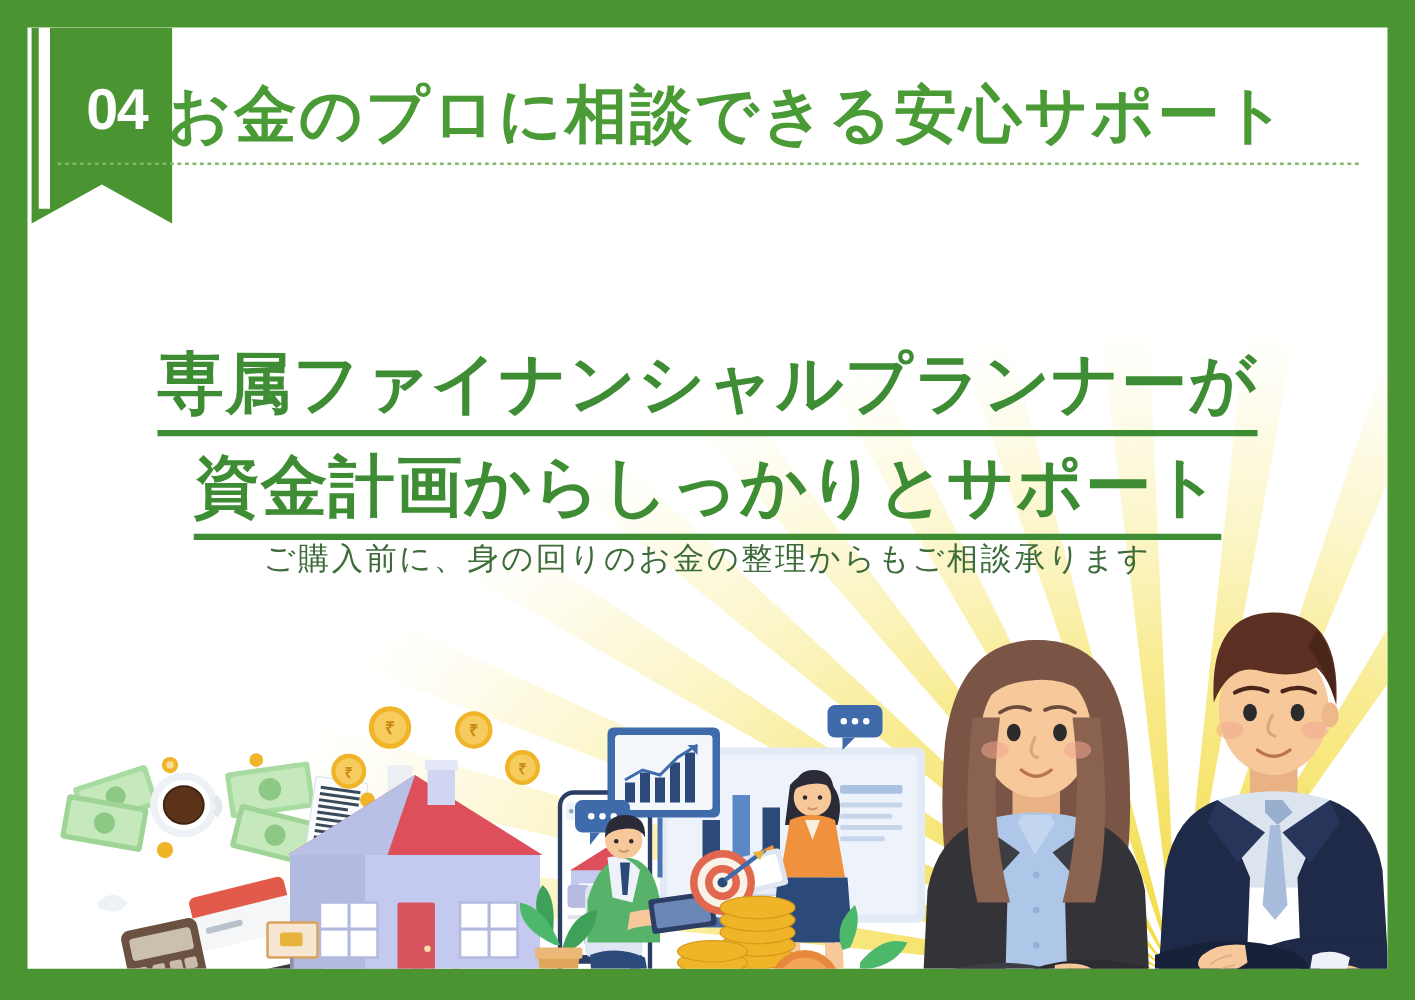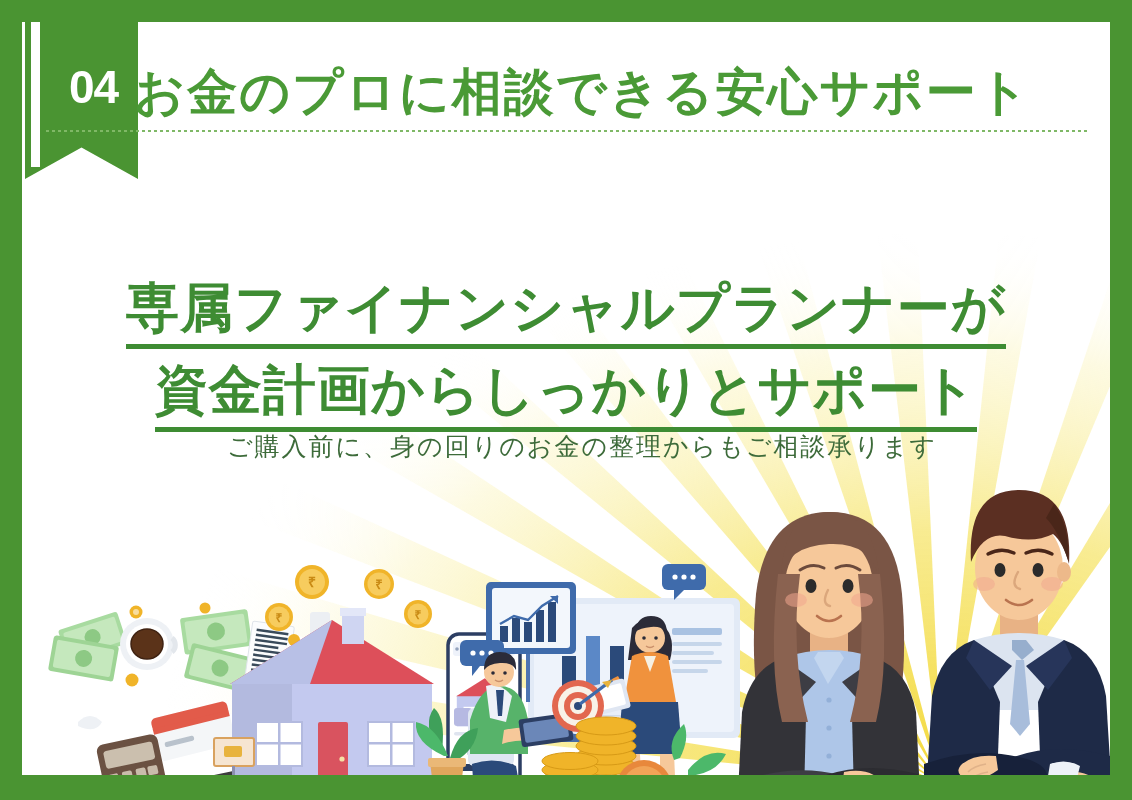--- a/index.html
+++ b/index.html
@@ -74,21 +74,21 @@
   .headline .hl-line{
     display:inline-block;
     border-bottom:5px solid #3e8c33;
     padding-bottom:1px;
     white-space:nowrap;
   }
   .headline .hl-row{display:block;}
   .headline .hl-row + .hl-row{margin-top:6px;}
 
   .subhead{
-    position:absolute;left:16px;top:408px;width:1088px;
+    position:absolute;left:0px;top:408px;width:1088px;
     text-align:center;
     color:#3d6b3a;
     font-size:25px;font-weight:normal;
     letter-spacing:2px;
     white-space:nowrap;
   }
 
   
   .illus{
     position:absolute;left:0px;top:430px;width:1088px;height:323px;

